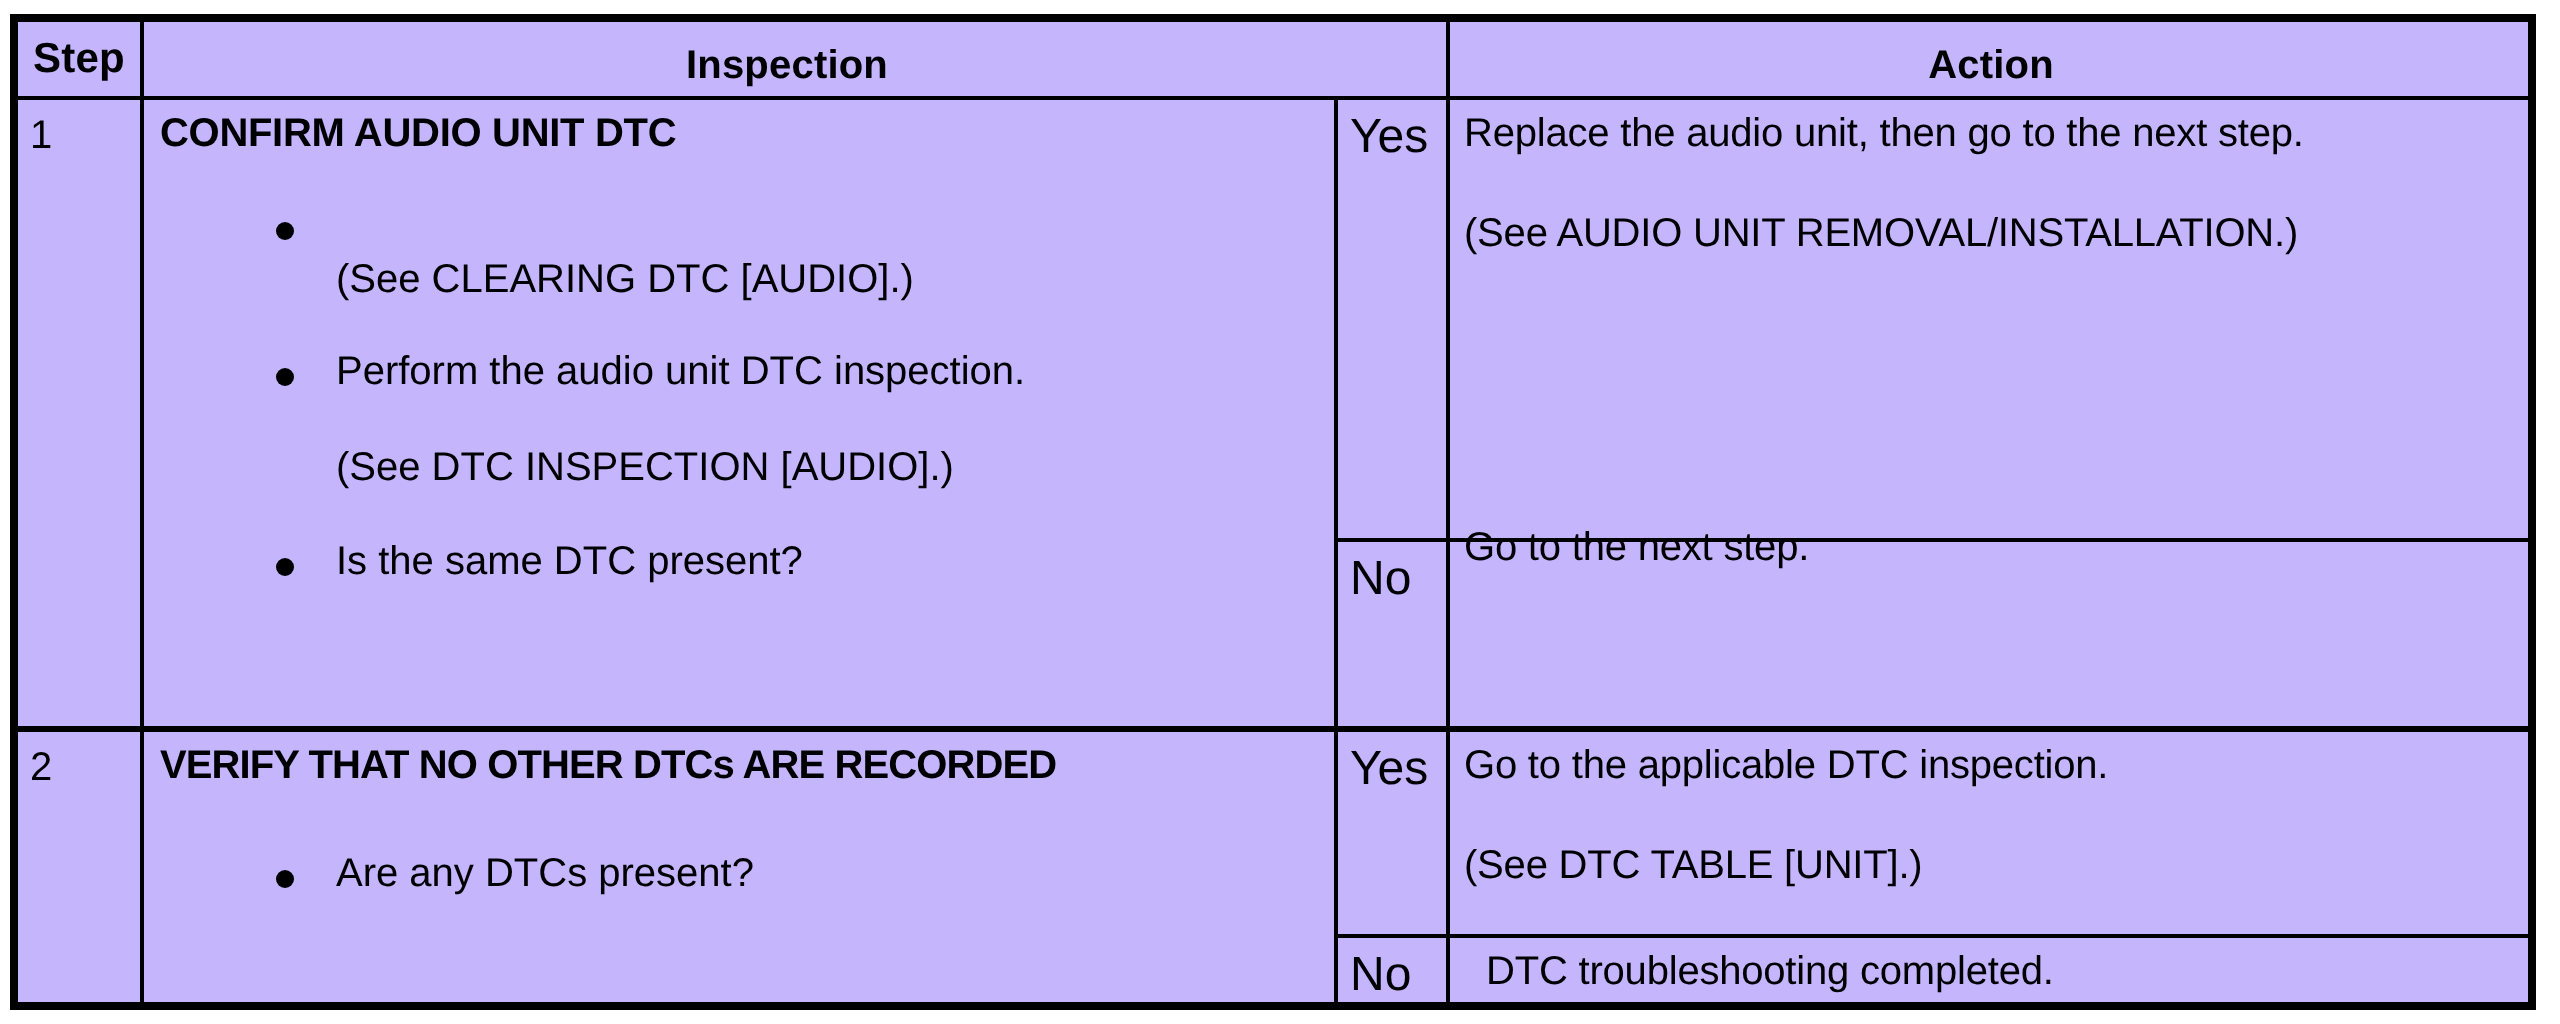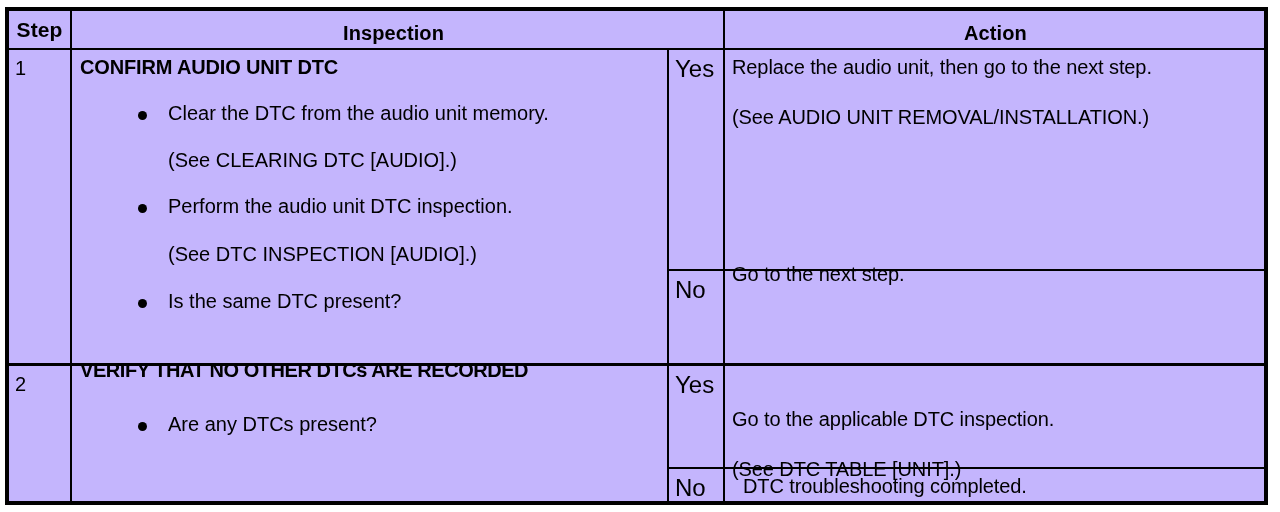--- a/index.html
+++ b/index.html
@@ -97,21 +97,21 @@
   .cell.stepnum.r2 { top: 355px; height: 135px; }
 
   
   .cell.insp {
     left: 63px;
     width: 595px;
     padding: 7px 4px 0 8px;
     font-size: 20px;
   }
   .cell.insp.r1 { top: 39px;  height: 313px; }
-  .cell.insp.r2 { top: 342px; height: 105px; }
+  .cell.insp.r2 { top: 355px; height: 105px; }
 
   .insp-title {
     font-weight: bold;
     font-size: 20px;
     line-height: 1.05;
     letter-spacing: -0.15px;
     white-space: nowrap;
   }
   .cell.insp.r2 .insp-title { letter-spacing: -0.45px; }
   .bullet-line {
@@ -161,21 +161,21 @@
   
   .cell.act {
     left: 716px;
     width: 539px;
     padding: 7px 4px 0 7px;
     font-size: 20px;
     border-radius: 14px;
   }
   .cell.act.r1yes { top: 39px;  height: 219px; }
   .cell.act.r1no  { top: 246px; height: 92px; }
-  .cell.act.r2yes { top: 355px; height: 101px; margin-top: 36px; }
+  .cell.act.r2yes { top: 355px; height: 101px; }
   .cell.act.r2no  { top: 458px; height: 32px; margin-left: 11px; }
 
   .act-line {
     font-size: 20px;
     line-height: 1.0;
     white-space: nowrap;
     letter-spacing: -0.1px;
   }
   .act-gap { height: 30px; }
 </style>
@@ -208,21 +208,20 @@
     <div class="cell stepnum r1">
       <span>1</span>
     </div>
 
     <div class="cell insp r1">
       <div class="insp-title">CONFIRM AUDIO UNIT DTC</div>
 
       <div class="gap-a"></div>
       <div class="bullet-line">
         <span class="dot"></span>
-        <span>Clear the DTC from the audio unit memory.</span>
       </div>
 
       <div class="gap-b"></div>
       <div class="sub-line">
         <span>(See CLEARING DTC [AUDIO].)</span>
       </div>
 
       <div class="gap-c"></div>
       <div class="bullet-line">
         <span class="dot"></span>

